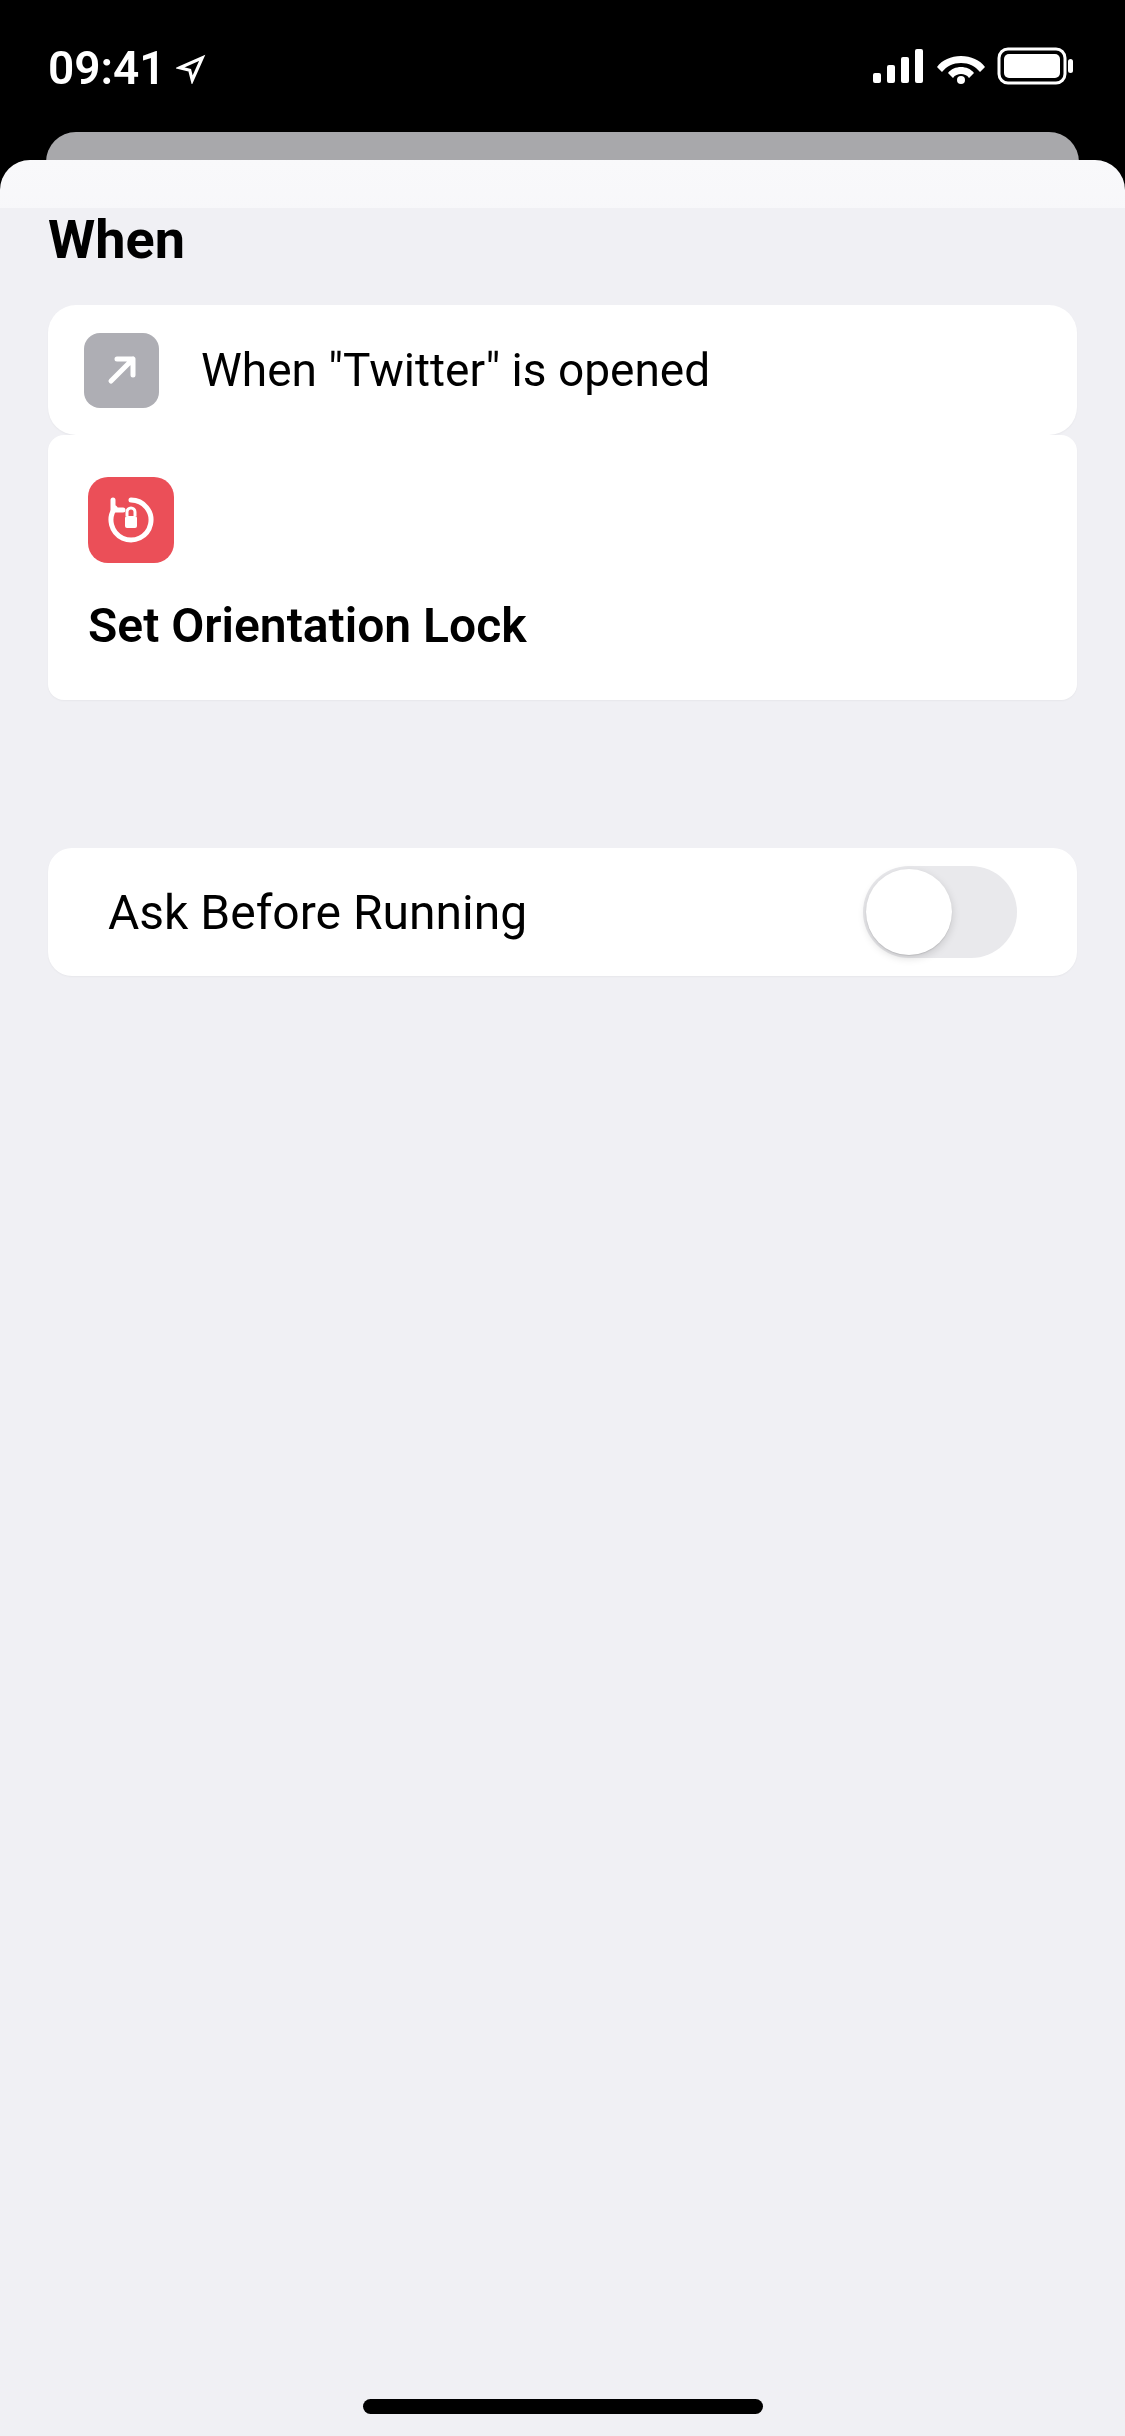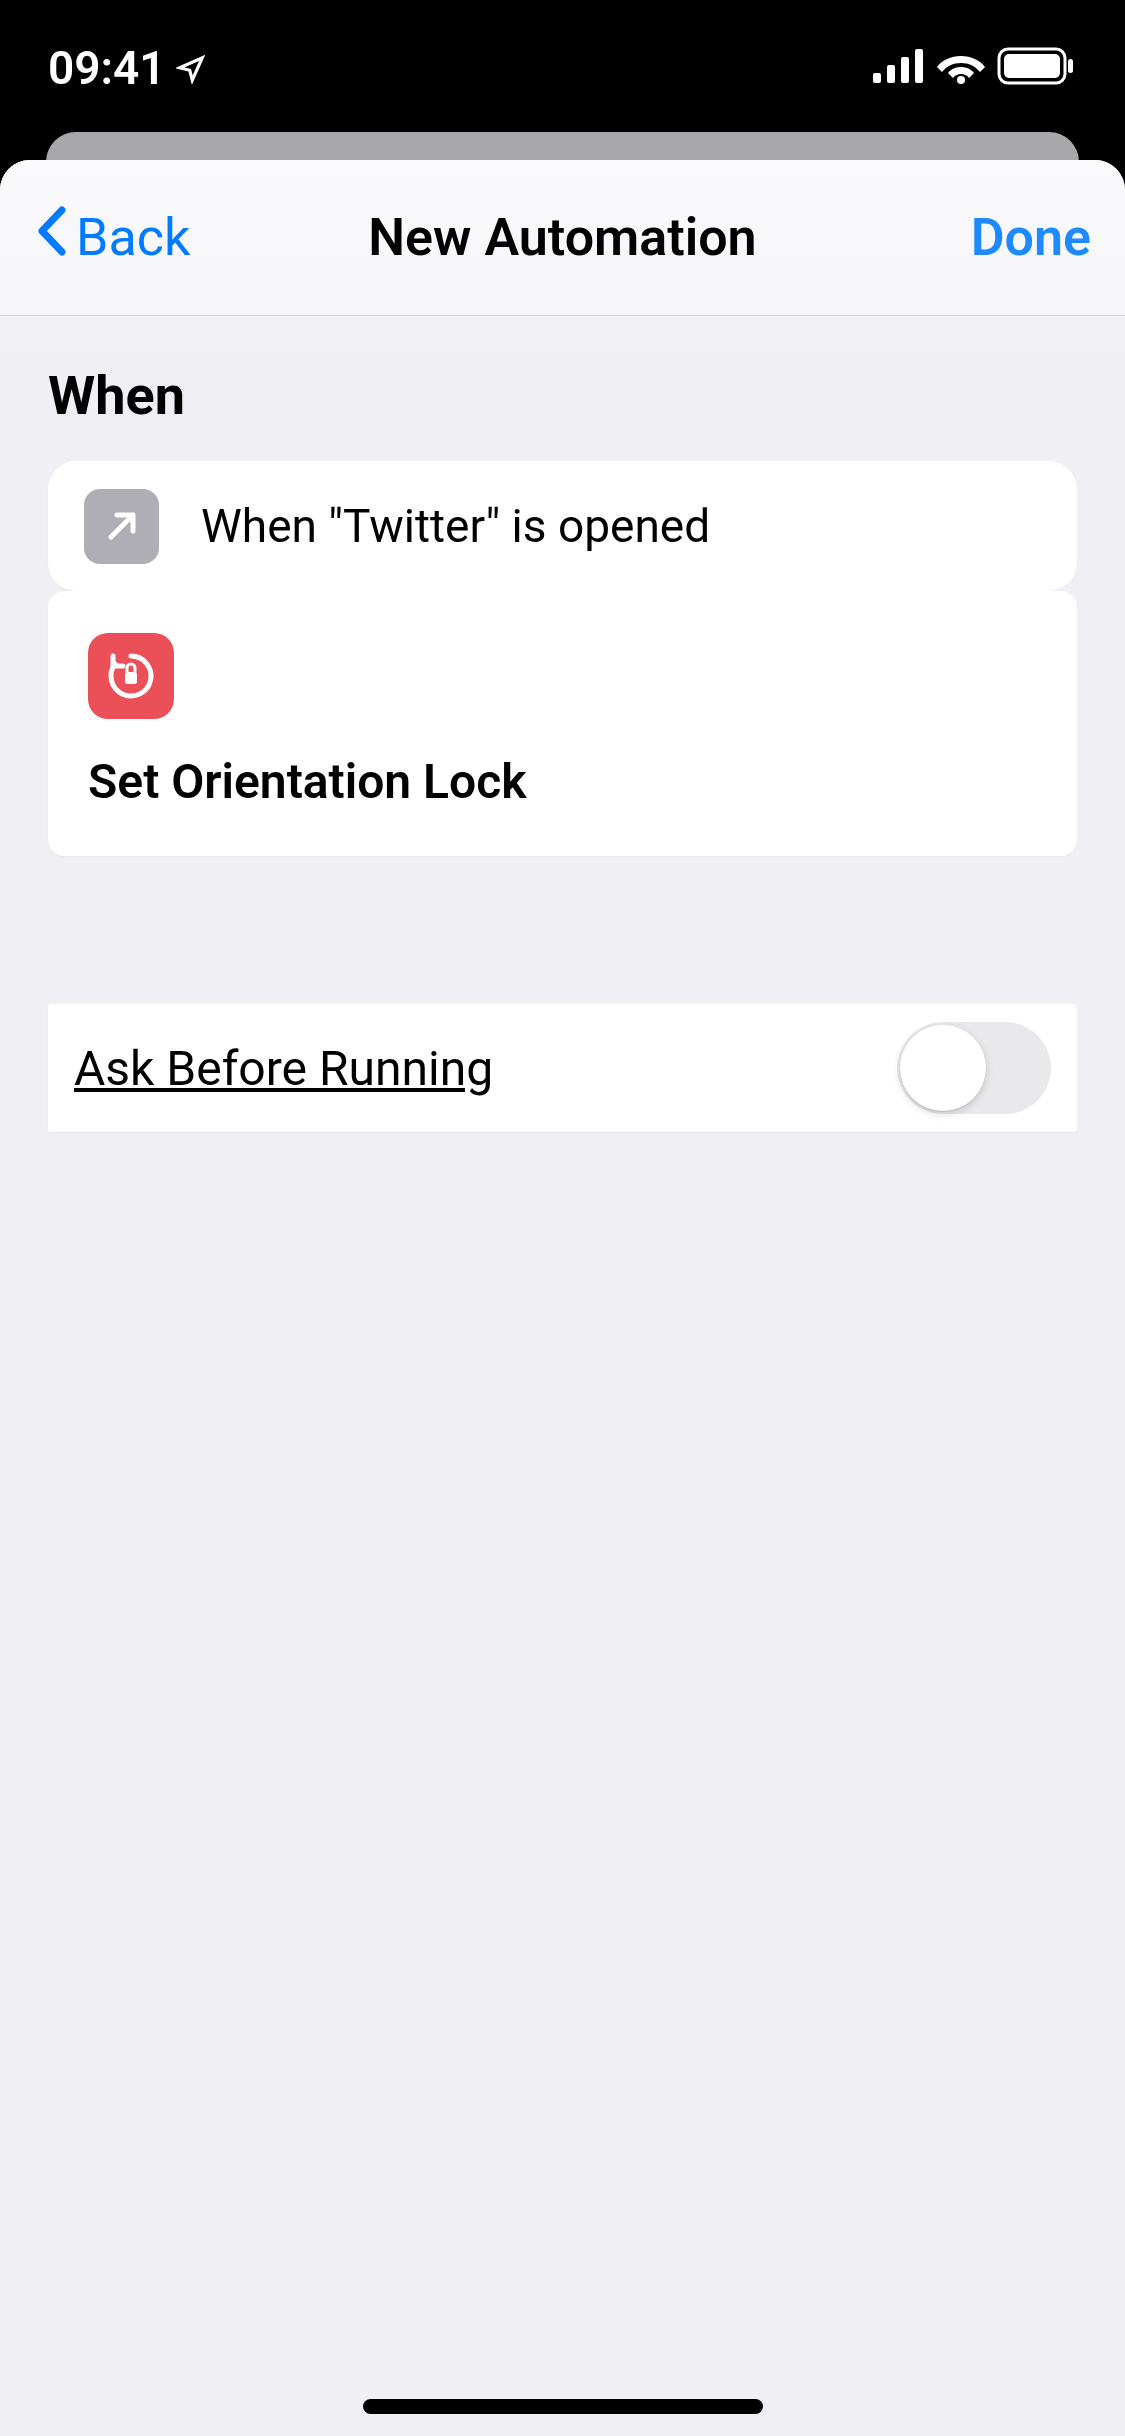--- a/index.html
+++ b/index.html
@@ -165,29 +165,28 @@
 
     .do-text {
       font-size: 48px;
       font-weight: 600;
       color: #000;
     }
 
     
     .ask-card {
       background: #fff;
-      border-radius: 4px;
+      border-radius: 24px;
       height: 128px;
       display: flex;
       align-items: center;
       justify-content: space-between;
-      padding: 0 26px;
+      padding: 0 60px;
       margin-top: 148px;
       box-shadow: 0 1px 2px rgba(0,0,0,0.04);
-      text-decoration: underline;
     }
 
     .ask-label {
       font-size: 48px;
       color: #000;
       font-weight: 400;
     }
 
     .toggle {
       width: 154px;
@@ -255,32 +254,20 @@
         <rect x="71" y="12" width="5" height="14" rx="2.5" fill="#fff"></rect>
       </svg>
     </span>
   </div>
 </div>
 
 <div class="background-sheet"></div>
 
 <div class="modal-sheet">
 
-  <div class="nav-bar">
-    <div class="nav-back">
-      <span>
-        <svg width="36" height="54" viewBox="0 0 36 54">
-          <path d="M28 6 L8 27 L28 48" stroke="#007aff" stroke-width="7" fill="none" stroke-linecap="round" stroke-linejoin="round"></path>
-        </svg>
-      </span>
-      <span>Back</span>
-    </div>
-    <div class="nav-title">New Automation</div>
-    <div class="nav-done">Done</div>
-  </div>
 
   <div class="content">
 
     <div class="section-header">When</div>
 
     <div class="when-card">
       <div class="when-icon">
         <svg width="42" height="42" viewBox="0 0 42 42">
           <path d="M10 32 L32 10 M32 10 L16 10 M32 10 L32 26" stroke="#fff" stroke-width="5" fill="none" stroke-linecap="round" stroke-linejoin="round"></path>
         </svg>

